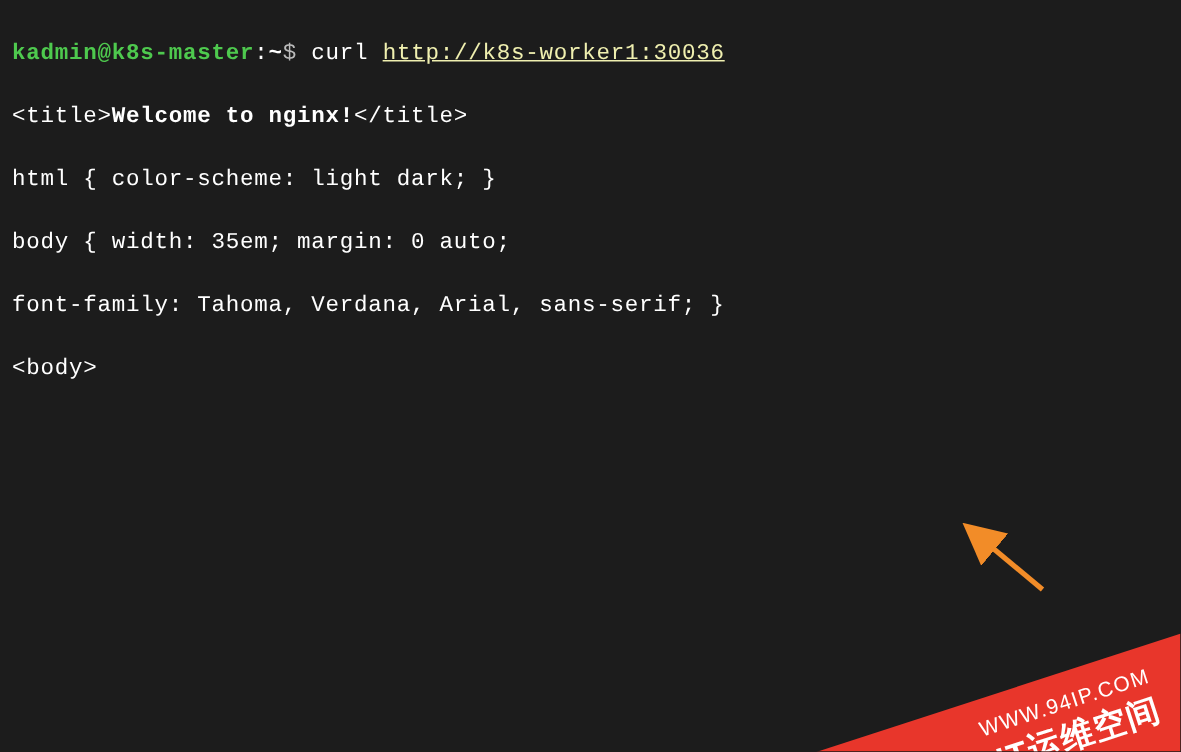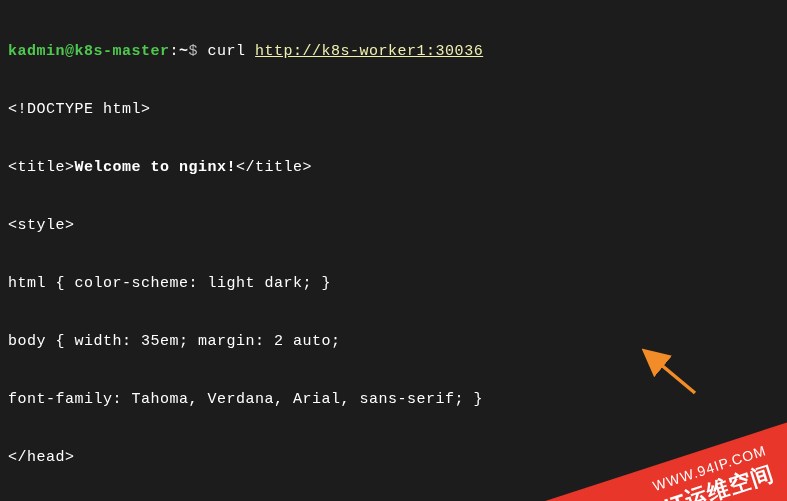--- a/index.html
+++ b/index.html
@@ -16,21 +16,21 @@
   }
   .terminal {
     padding: 4px 8px;
     white-space: pre;
     letter-spacing: 0.5px;
   }
   .bold { font-weight: bold; }
   .green { color: #4ec94e; }
   .dim { color: #bbbbbb; }
   .underline { text-decoration: underline; color: #f0f0b0; }
-  .line { display: block; margin-top: 16px; }
+  .line { display: block; }
   .arrow {
     position: absolute;
     top: 345px;
     left: 635px;
     z-index: 5;
   }
   .watermark {
     position: absolute;
     bottom: 0;
     right: 0;
@@ -62,27 +62,24 @@
     line-height: 1.2;
   }
   .wm-url { font-size: 14px; letter-spacing: 1px; margin-bottom: 2px; }
   .wm-title { font-size: 22px; font-weight: bold; letter-spacing: 1px; }
 </style>
 </head>
 <body>
 
 <div class="terminal">
 <span class="line"><span class="green bold">kadmin@k8s-master</span><span>:</span><span class="bold">~</span><span class="dim">$ </span><span>curl </span><span class="underline">http://k8s-worker1:30036</span></span>
-<span class="line">&lt;!DOCTYPE html&gt;</span>
 <span class="line"><span>&lt;title&gt;</span><span class="bold">Welcome to nginx!</span><span>&lt;/title&gt;</span></span>
-<span class="line">&lt;style&gt;</span>
 <span class="line">html { color-scheme: light dark; }</span>
-<span class="line">body { width: 35em; margin: 2 auto;</span>
+<span class="line">body { width: 35em; margin: 0 auto;</span>
 <span class="line">font-family: Tahoma, Verdana, Arial, sans-serif; }</span>
-<span class="line">&lt;/head&gt;</span>
 <span class="line">&lt;body&gt;</span>
 
 
 
 
 
 
 
 
 

